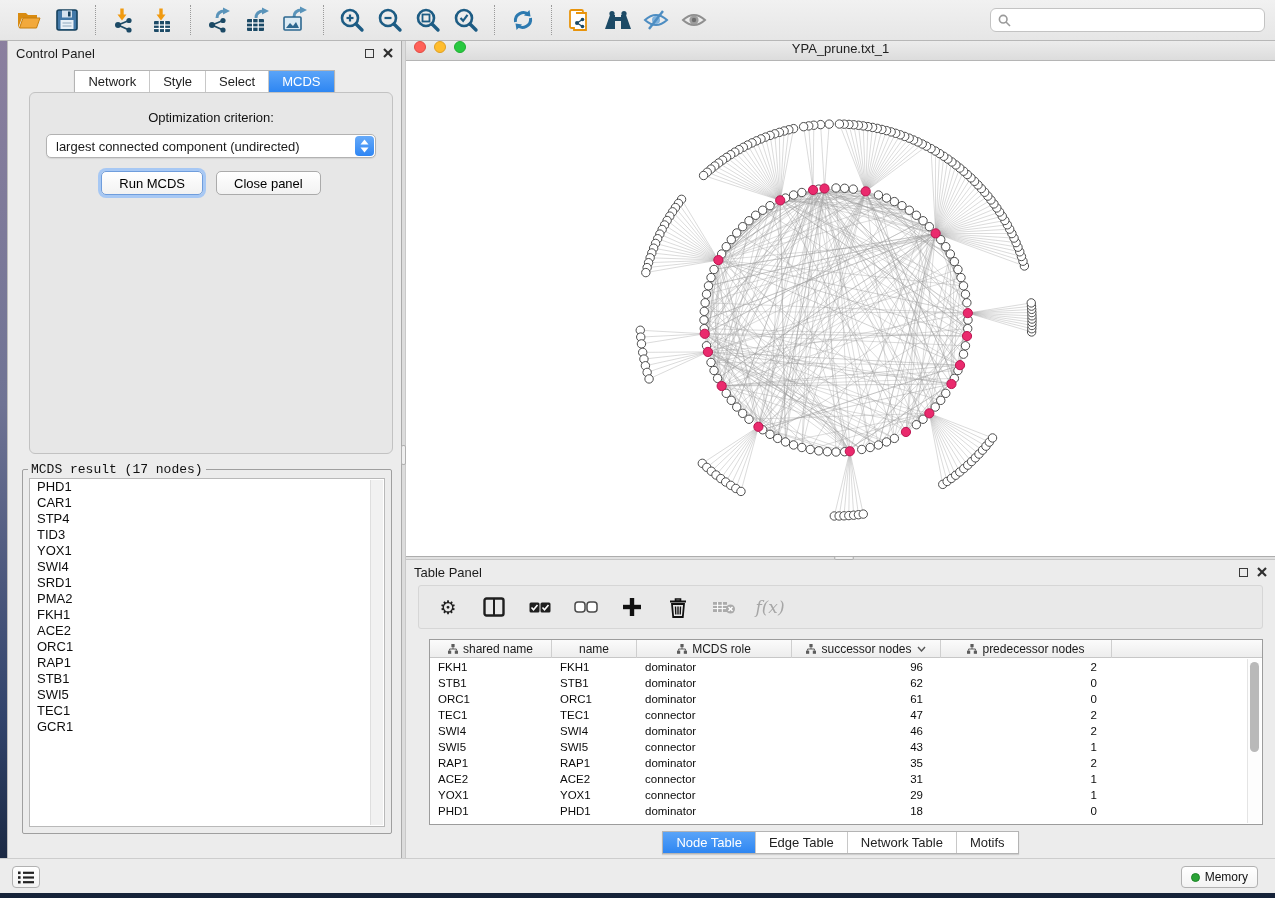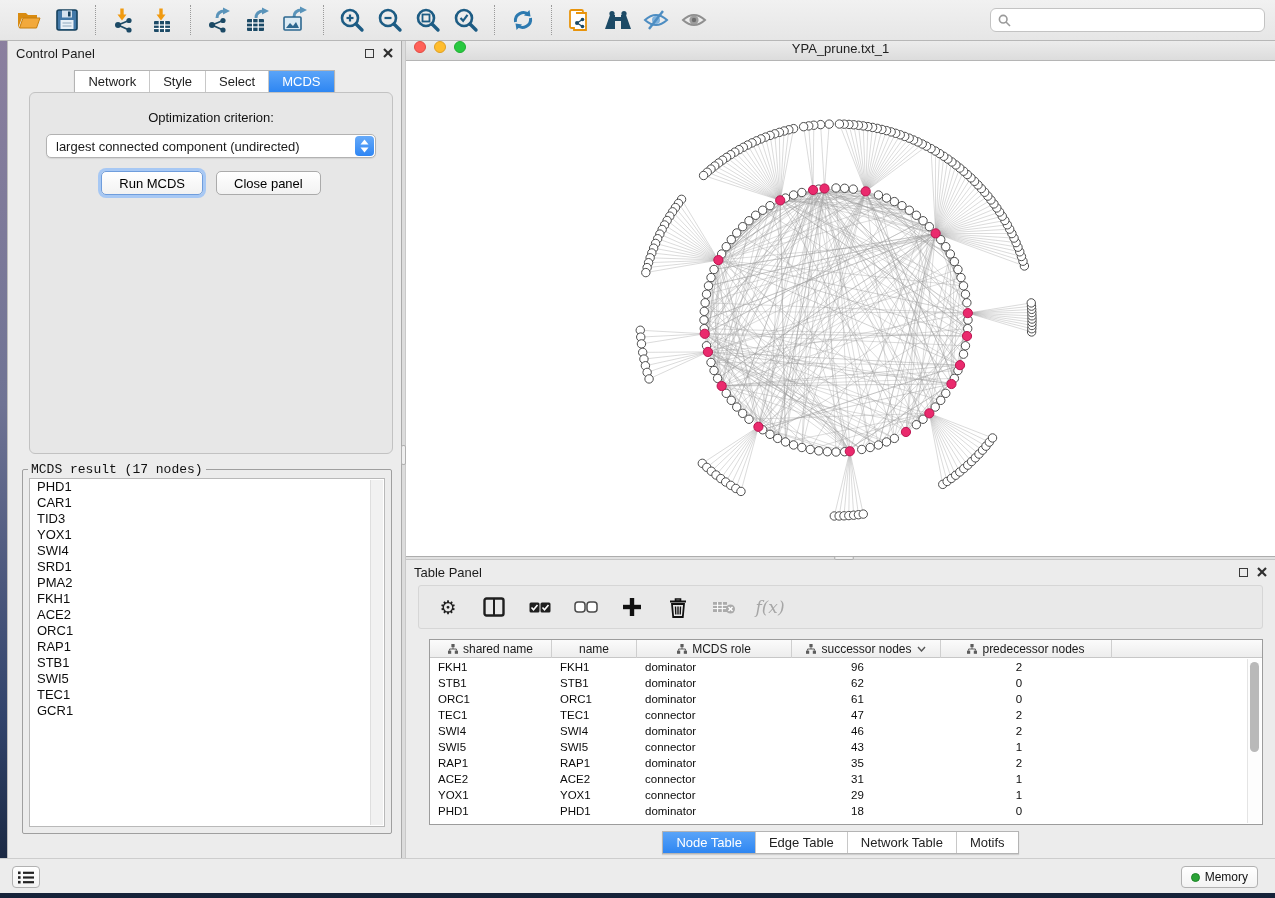--- a/index.html
+++ b/index.html
@@ -105,21 +105,21 @@
 
   .tp-table {
     position:absolute; top:79px; left:23px; width:834px; height:186px;
     background:#fff; border:1px solid #9c9c9c; overflow:hidden;
   }
   .tp-header { display:flex; height:18px; background:linear-gradient(180deg,#fbfbfb,#ededed); border-bottom:1px solid #c7c7c7; }
   .th { display:flex; align-items:center; justify-content:center; gap:5px; font-size:12px; color:#1a1a1a; border-right:1px solid #cfcfcf; height:18px; }
   .tp-rows { position:absolute; top:19px; left:0; right:16px; bottom:0; }
   .tp-row { display:flex; height:16px; align-items:center; }
   .td { font-size:11.5px; color:#0c0c0c; white-space:nowrap; overflow:hidden; }
-  .td.num { text-align:center; }
+  .td.num { text-align:right; }
   .tp-scrollbar { position:absolute; top:19px; right:1px; bottom:1px; width:14px; background:#fdfdfd; border-left:1px solid #e4e4e4; }
   .tp-thumb { position:absolute; top:3px; left:2px; width:9px; height:90px; background:#b9b9b9; border-radius:5px; }
 
   .bottom-tabs-row { position:absolute; top:271px; left:0; width:100%; }
 
   
   .statusbar {
     position:absolute; top:858px; left:0; width:1275px; height:35px;
     background:#ececec; border-top:1px solid #cdcdcd; 
   }
@@ -335,20 +335,21 @@
           <button class="btn">Close panel</button>
         </div>
       </div>
 
       <fieldset class="mcds-fieldset">
         <legend>MCDS result (17 nodes)</legend>
         <div class="mcds-inner">
           <div id="mcds-list">
               <div class="mcds-item">PHD1</div>
               <div class="mcds-item">CAR1</div>
+              <div class="mcds-item">STP4</div>
               <div class="mcds-item">TID3</div>
               <div class="mcds-item">YOX1</div>
               <div class="mcds-item">SWI4</div>
               <div class="mcds-item">SRD1</div>
               <div class="mcds-item">PMA2</div>
               <div class="mcds-item">FKH1</div>
               <div class="mcds-item">ACE2</div>
               <div class="mcds-item">ORC1</div>
               <div class="mcds-item">RAP1</div>
               <div class="mcds-item">STB1</div>

